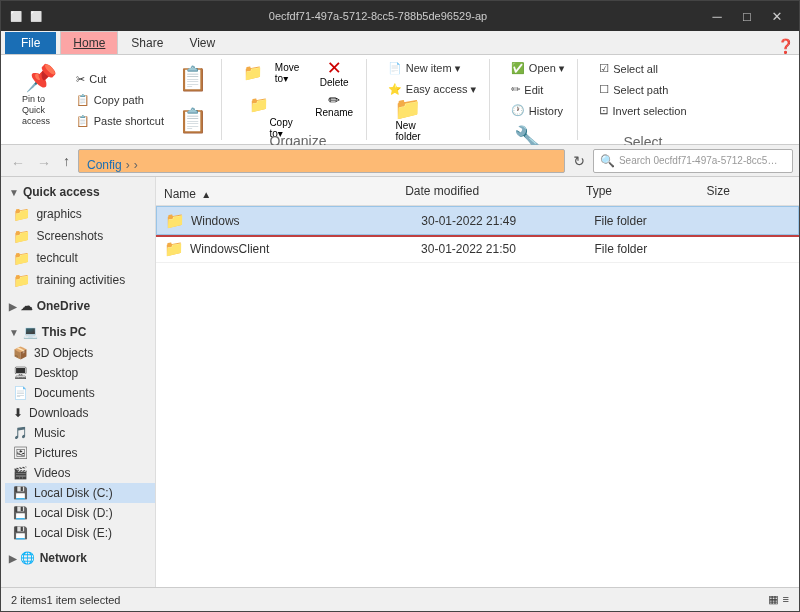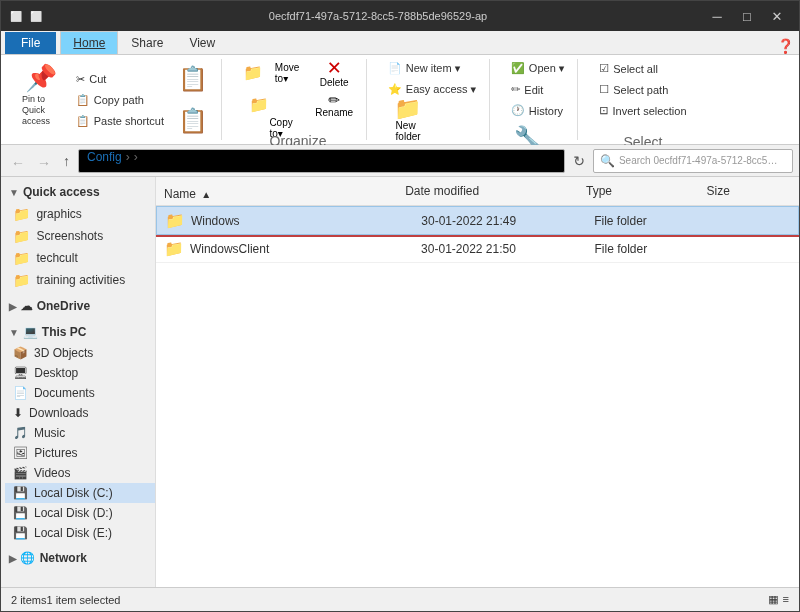--- a/index.html
+++ b/index.html
@@ -10,40 +10,40 @@
     
     .title-bar { background: #2d2d2d; height: 30px; display: flex; align-items: center; padding: 0 8px; color: #fff; font-size: 12px; flex-shrink: 0; }
     .title-bar-icons { display: flex; gap: 4px; margin-right: 8px; }
     .tb-icon { width: 12px; height: 12px; border-radius: 50%; }
     .title-controls { display: flex; gap: 2px; }
     .title-btn { width: 28px; height: 20px; background: none; border: none; color: #ccc; cursor: pointer; display: flex; align-items: center; justify-content: center; font-size: 13px; }
 
     
     .ribbon-tabs { background: #f0f0f0; display: flex; align-items: flex-end; padding: 0 4px; height: 24px; border-bottom: 1px solid #ccc; flex-shrink: 0; }
     .tab { padding: 4px 12px; font-size: 12px; cursor: pointer; border: 1px solid transparent; border-bottom: none; color: #333; }
-    .tab.active { background: #7dd3fc; border-color: #ccc; color: #333; text-decoration: underline; }
+    .tab.active { background: #fca5a5; border-color: #ccc; color: #333; text-decoration: underline; }
     .tab.file-tab { background: #1a6eb5; color: #fff; padding: 4px 16px; border: none; margin-right: 4px; }
 
     
     .ribbon { background: #fff; border-bottom: 1px solid #ccc; padding: 4px 8px; display: flex; gap: 8px; flex-shrink: 0; height: 90px; }
     .ribbon-group { display: flex; flex-direction: column; align-items: center; border-right: 1px solid #ddd; padding: 0 8px; min-width: 60px; }
     .ribbon-group-buttons { display: flex; gap: 4px; flex: 1; align-items: center; }
     .ribbon-group-label { font-size: 14px; color: #666; margin-top: 14px; }
     .ribbon-btn { display: flex; flex-direction: column; align-items: center; justify-content: center; cursor: pointer; padding: 3px 4px; border: 1px solid transparent; border-radius: 2px; min-width: 40px; height: 60px; }
     .ribbon-btn .icon { font-size: 24px; line-height: 1; }
     .ribbon-btn-small { display: flex; align-items: center; gap: 4px; cursor: pointer; padding: 2px 4px; border: 1px solid transparent; border-radius: 2px; font-size: 11px; color: #333; white-space: nowrap; }
 
     
     .ribbon-btn.delete-btn .icon { color: #cc0000; }
 
     
     .address-bar-row { background: #f0f0f0; border-bottom: 1px solid #ccc; height: 32px; display: flex; align-items: center; padding: 2px 6px; gap: 4px; flex-shrink: 0; }
     .nav-btn { background: none; border: none; cursor: pointer; font-size: 14px; color: #555; padding: 2px 4px; border-radius: 2px; }
     .nav-btn.disabled { color: #aaa; cursor: default; }
-    .address-bar { flex: 1; height: 24px; border: 1px solid #b0b0b0; background: #000000; display: flex; align-items: flex-start; padding: 0 8px; font-size: 12px; color: #333; border-radius: 2px; }
+    .address-bar { flex: 1; height: 24px; border: 1px solid #b0b0b0; background: #fdba74; display: flex; align-items: flex-end; padding: 0 8px; font-size: 12px; color: #333; border-radius: 2px; }
     .address-breadcrumb { display: flex; align-items: center; gap: 4px; font-size: 12px; }
     .breadcrumb-part { color: #1a6eb5; cursor: pointer; }
     .breadcrumb-sep { color: #666; }
     .refresh-btn { background: none; border: none; cursor: pointer; font-size: 14px; color: #555; padding: 2px 4px; }
     .search-box { width: 200px; height: 24px; border: 1px solid #b0b0b0; background: #fff; display: flex; align-items: center; padding: 0 6px; font-size: 11px; color: #999; border-radius: 2px; }
 
     
     .main-content { display: flex; flex: 1; overflow: hidden; }
 
     

